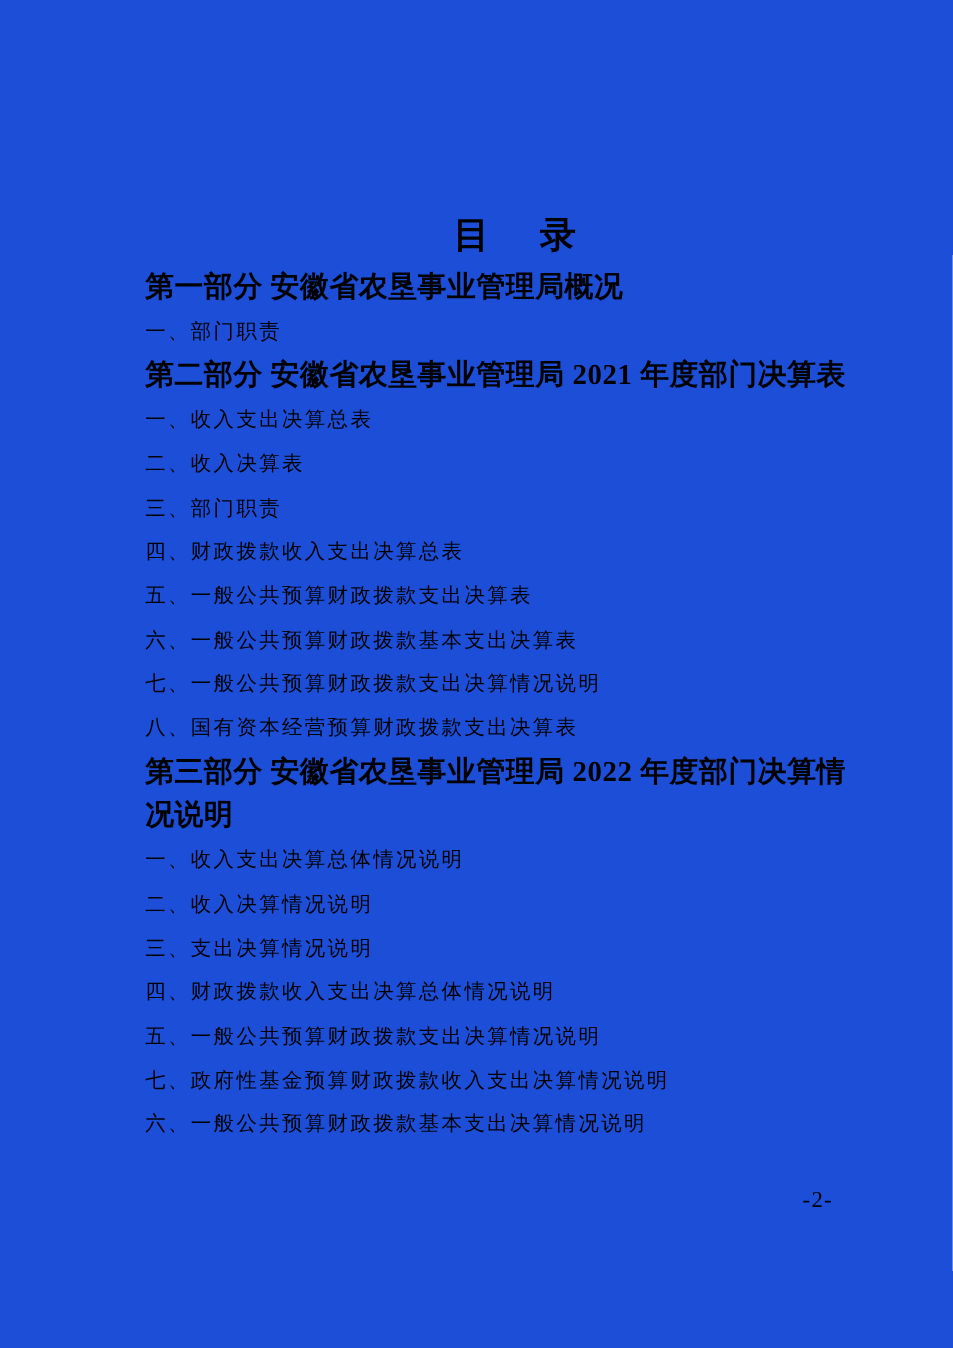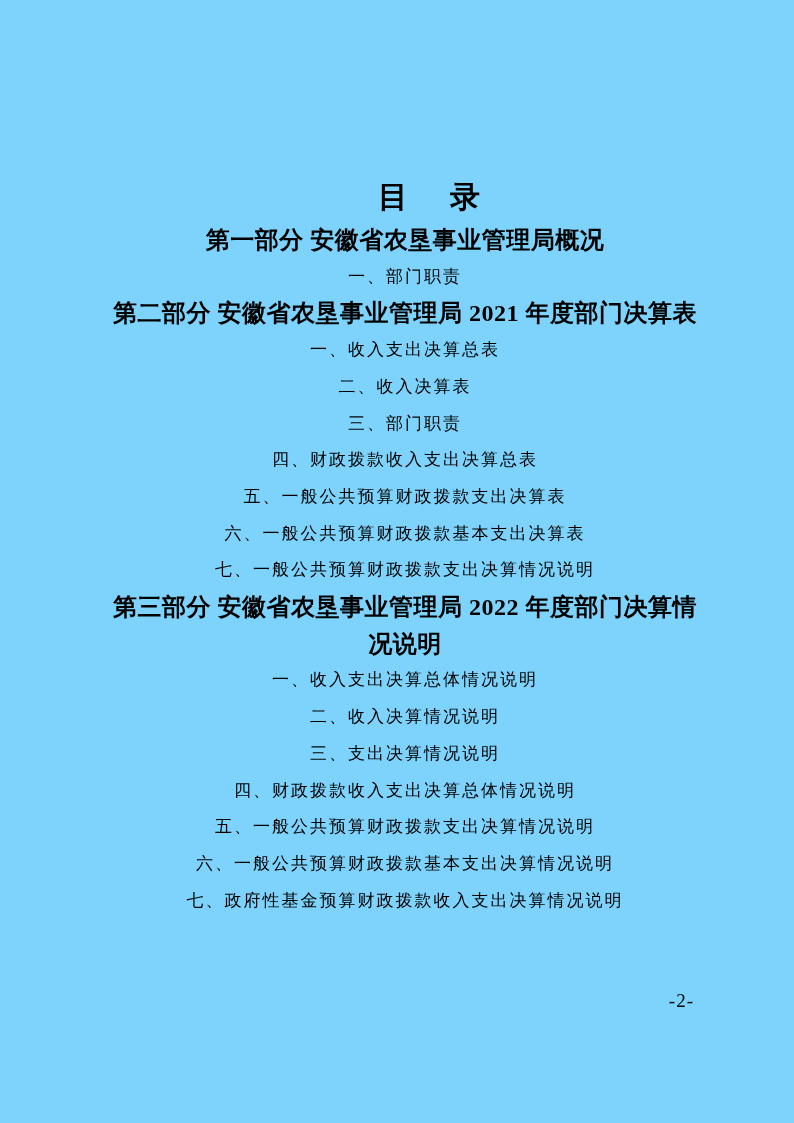--- a/index.html
+++ b/index.html
@@ -6,44 +6,43 @@
   html, body {
     margin: 0;
     padding: 0;
     background: #ffffff;
   }
   .page {
     position: relative;
     width: 794px;
     height: 1123px;
     margin: 0 auto;
-    background: #7dd3fc;
+    background: #1d4ed8;
     color: #000000;
     font-family: "Liberation Serif", "DejaVu Serif", serif;
     overflow: hidden;
   }
   .doc-title {
     position: absolute;
     top: 180px;
     left: 0;
     width: 100%;
     text-align: center;
     text-indent: 70px;
     font-size: 30px;
     line-height: 34px;
     font-weight: 700;
     letter-spacing: 6px;
     white-space: pre;
   }
   .toc {
     position: absolute;
     top: 222px;
-    left: 107px;
+    left: 121px;
     width: 596px;
-    text-align: center;
   }
   .toc-heading {
     font-size: 24px;
     line-height: 36.7px;
     font-weight: 700;
     letter-spacing: 0.5px;
   }
   .toc-item {
     font-size: 17px;
     line-height: 36.7px;
@@ -70,24 +69,25 @@
       <div class="toc-heading">第一部分 安徽省农垦事业管理局概况</div>
       <div class="toc-item">一、部门职责</div>
       <div class="toc-heading">第二部分 安徽省农垦事业管理局 2021 年度部门决算表</div>
       <div class="toc-item">一、收入支出决算总表</div>
       <div class="toc-item">二、收入决算表</div>
       <div class="toc-item">三、部门职责</div>
       <div class="toc-item">四、财政拨款收入支出决算总表</div>
       <div class="toc-item">五、一般公共预算财政拨款支出决算表</div>
       <div class="toc-item">六、一般公共预算财政拨款基本支出决算表</div>
       <div class="toc-item">七、一般公共预算财政拨款支出决算情况说明</div>
+      <div class="toc-item">八、国有资本经营预算财政拨款支出决算表</div>
       <div class="toc-heading">第三部分 安徽省农垦事业管理局 2022 年度部门决算情况说明</div>
       <div class="toc-item">一、收入支出决算总体情况说明</div>
       <div class="toc-item">二、收入决算情况说明</div>
       <div class="toc-item">三、支出决算情况说明</div>
       <div class="toc-item">四、财政拨款收入支出决算总体情况说明</div>
       <div class="toc-item">五、一般公共预算财政拨款支出决算情况说明</div>
+      <div class="toc-item">七、政府性基金预算财政拨款收入支出决算情况说明</div>
       <div class="toc-item">六、一般公共预算财政拨款基本支出决算情况说明</div>
-      <div class="toc-item">七、政府性基金预算财政拨款收入支出决算情况说明</div>
     </div>
 
   <div class="page-number">-2-</div>
 </div>
 
 </body></html>

